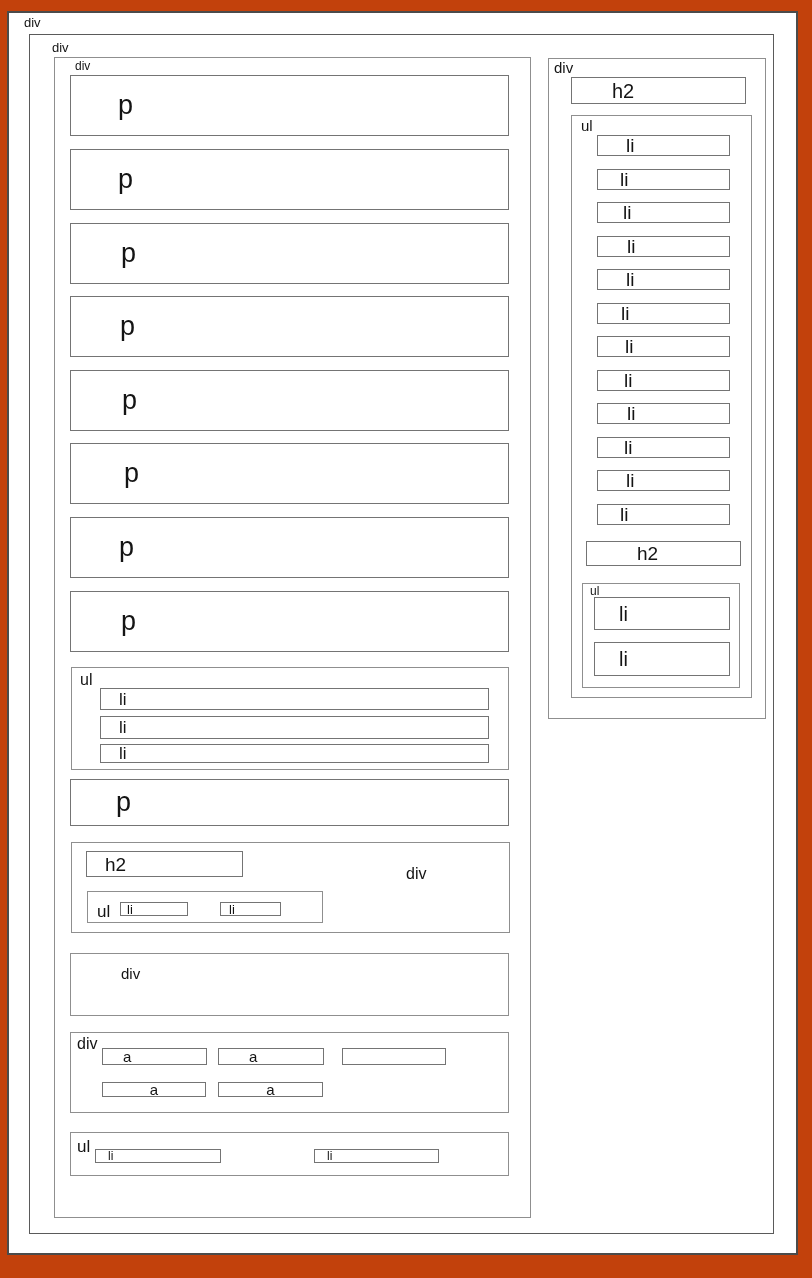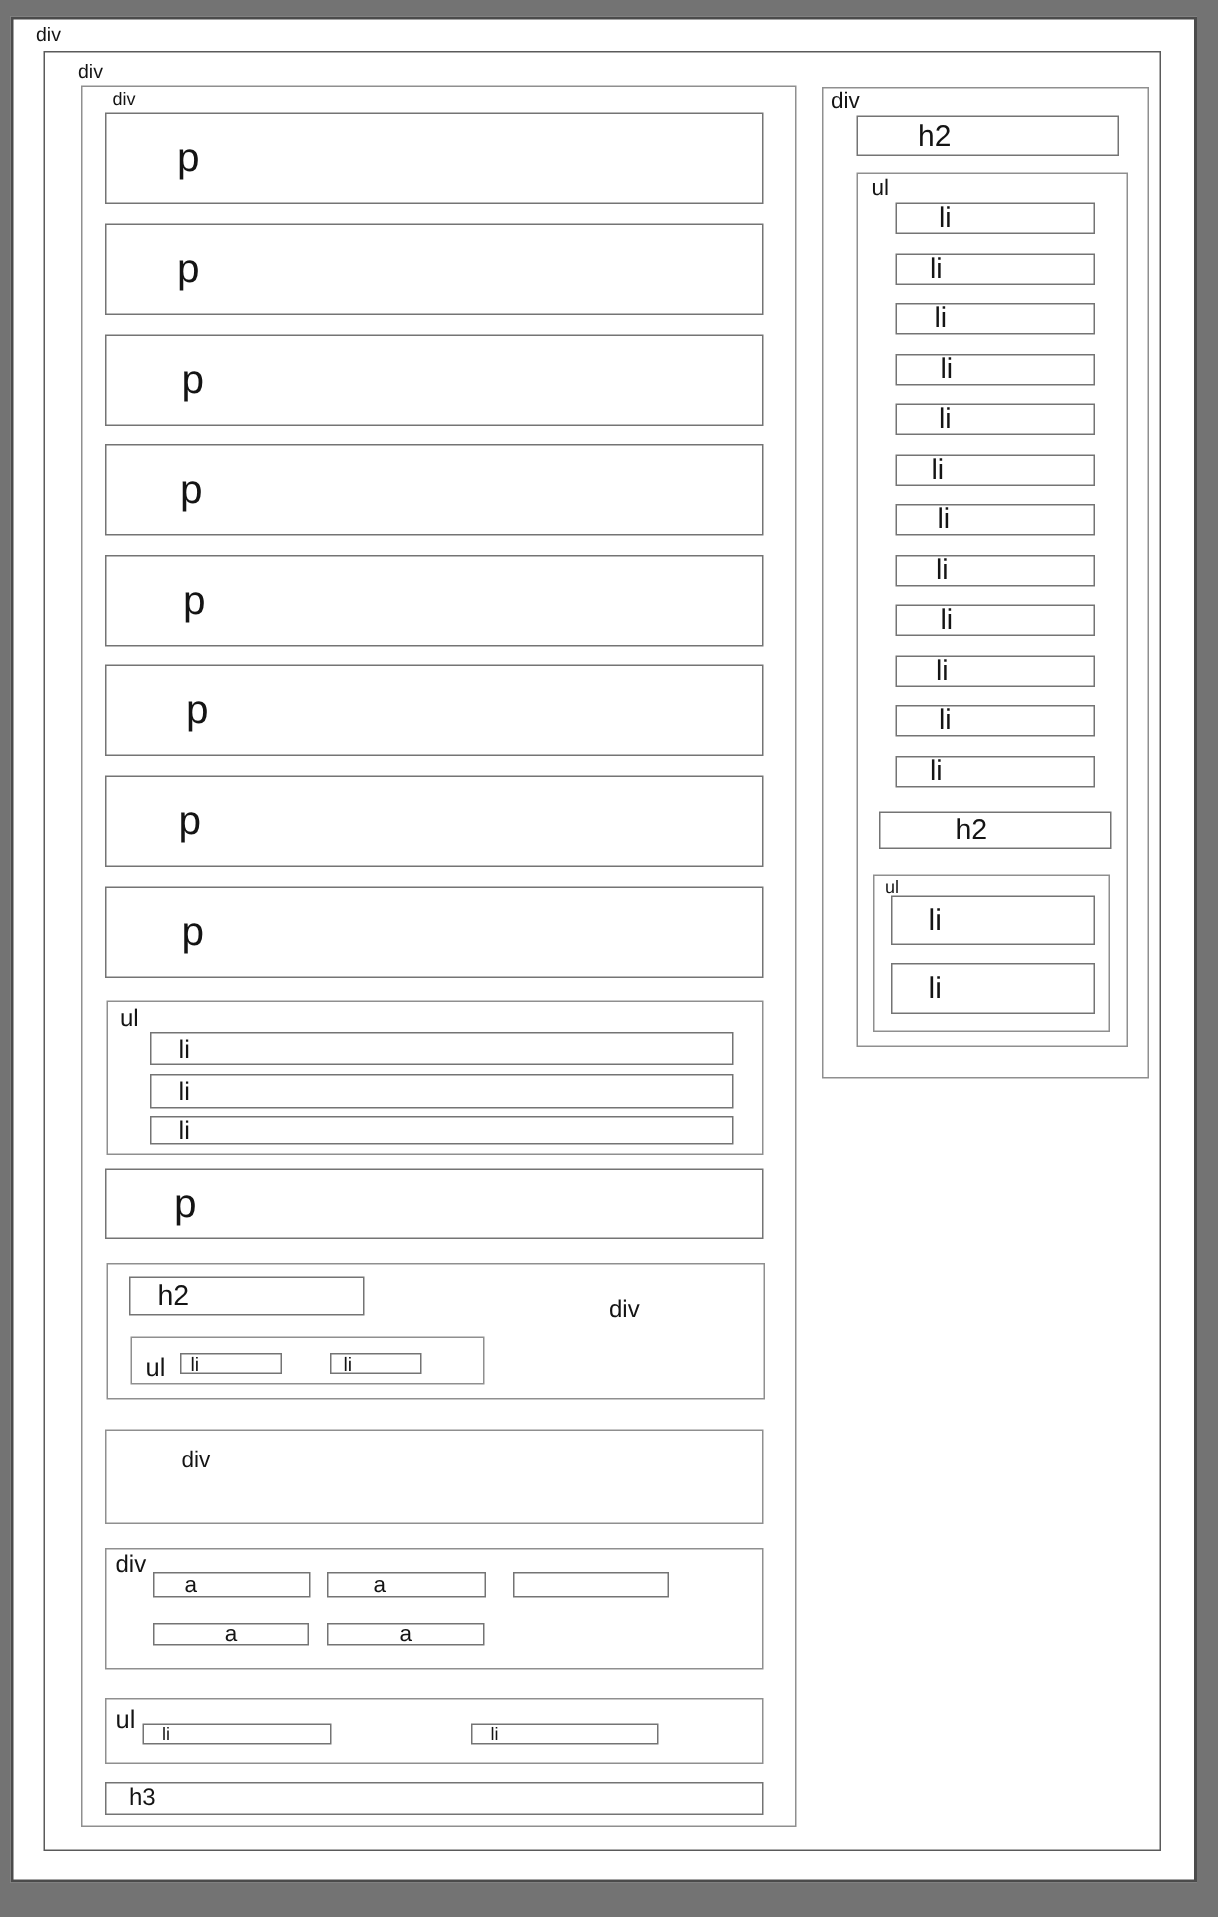--- a/index.html
+++ b/index.html
@@ -1,17 +1,17 @@
 <!DOCTYPE html>
 <html><head>
 <meta charset="utf-8">
 <style>
   html,body { margin:0; padding:0; background:#ffffff; }
   #canvas {
-    position:relative; width:812px; height:1278px; background:#737373;
+    position:relative; width:812px; height:1278px; background:#c2410c;
     font-family:"Liberation Sans", sans-serif; color:#141414; overflow:hidden;
   }
   .frame { position:absolute; box-sizing:border-box; background:#ffffff; }
   .c1   { border:2px solid #4b4b4b; }
   .c2   { border:1px solid #5a5a5a; }
   .cont { border:1px solid #8f8f8f; }
   .item { border:1px solid #747474; display:flex; align-items:center; }
   .tag  { position:absolute; line-height:1; color:#141414; white-space:nowrap; }
   .item > span { line-height:1; color:#141414; white-space:nowrap; }
   .center { justify-content:center; }
@@ -114,23 +114,20 @@
         <div class="frame cont" style="left:15px; top:1074px; width:439px; height:44px;">
           <span class="tag" style="left:6px; top:5px; font-size:17px;">ul</span>
           <div class="frame item" style="left:24px; top:16px; width:126px; height:14px; padding-left:12px; font-size:12px;">
               <span>li</span>
             </div>
           <div class="frame item" style="left:243px; top:16px; width:125px; height:14px; padding-left:12px; font-size:12px;">
               <span>li</span>
             </div>
         </div>
 
-        <div class="frame item" style="left:15px; top:1130px; width:439px; height:22px; padding-left:15px; font-size:16px;">
-            <span>h3</span>
-          </div>
       </div>
 
       <div class="frame cont" style="left:518px; top:23px; width:218px; height:661px;">
         <span class="tag" style="left:5px; top:1px; font-size:15px;">div</span>
 
         <div class="frame item" style="left:22px; top:18px; width:175px; height:27px; padding-left:40px; font-size:20px;">
             <span>h2</span>
           </div>
 
         <div class="frame cont" style="left:22px; top:56px; width:181px; height:583px;">

